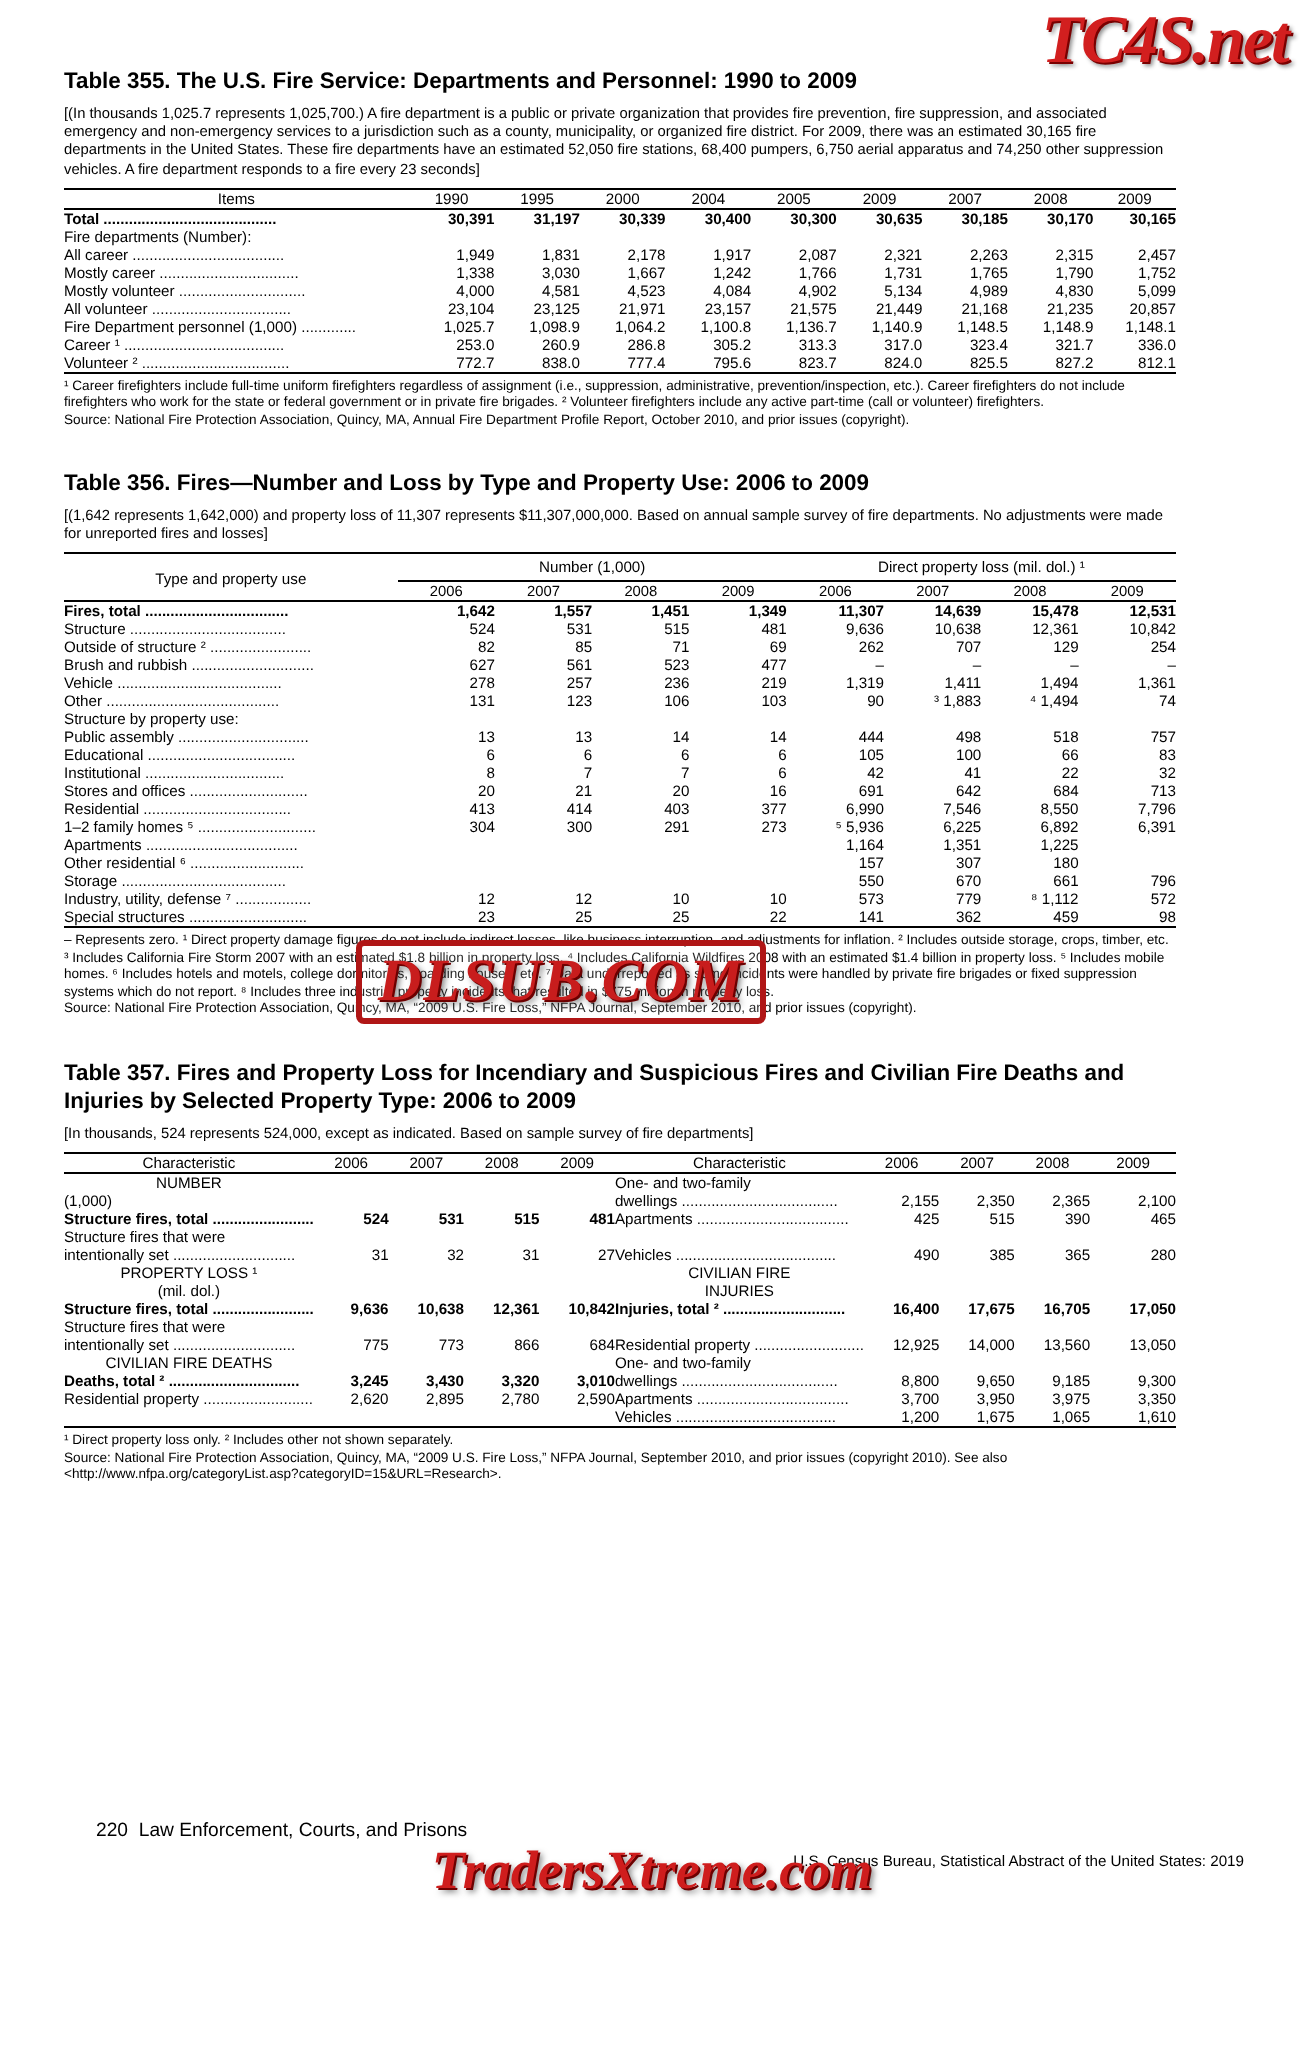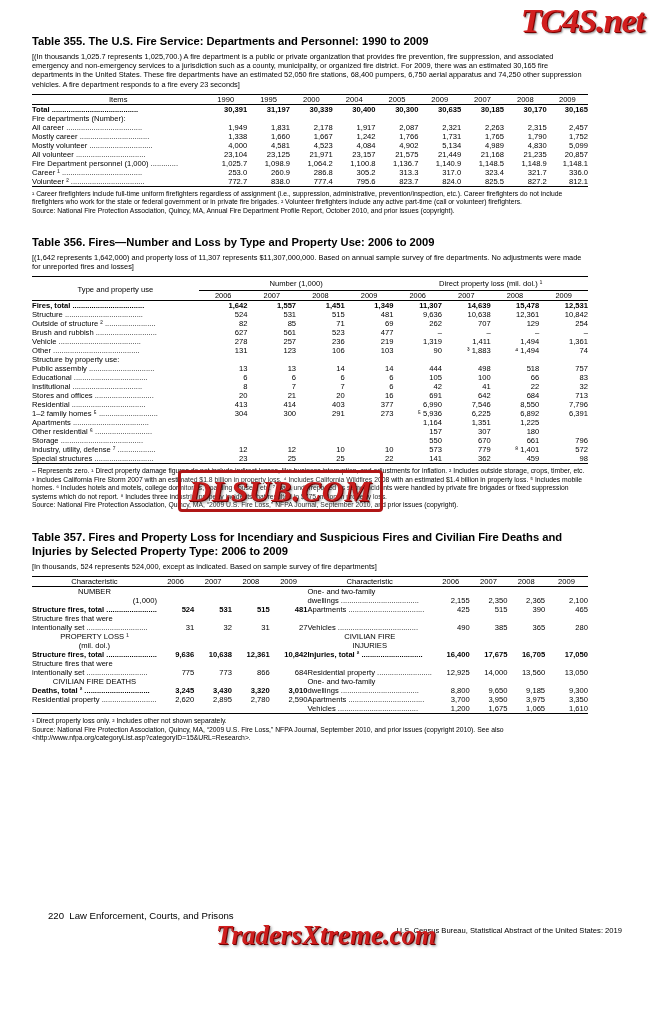--- a/index.html
+++ b/index.html
@@ -119,21 +119,21 @@
             <td class="num">1,917</td>
             <td class="num">2,087</td>
             <td class="num">2,321</td>
             <td class="num">2,263</td>
             <td class="num">2,315</td>
             <td class="num">2,457</td>
           </tr>
           <tr>
             <td class="leftcol lead indent1">Mostly career .................................</td>
             <td class="num">1,338</td>
-            <td class="num">1,660</td>
+            <td class="num">3,030</td>
             <td class="num">1,667</td>
             <td class="num">1,242</td>
             <td class="num">1,766</td>
             <td class="num">1,731</td>
             <td class="num">1,765</td>
             <td class="num">1,790</td>
             <td class="num">1,752</td>
           </tr>
           <tr>
             <td class="leftcol lead indent1">Mostly volunteer ..............................</td>
@@ -413,21 +413,21 @@
             <td class="num">796</td>
           </tr>
           <tr>
             <td class="leftcol lead indent1">Industry, utility, defense ⁷ ..................</td>
             <td class="num">12</td>
             <td class="num">12</td>
             <td class="num">10</td>
             <td class="num">10</td>
             <td class="num">573</td>
             <td class="num">779</td>
-            <td class="num">⁸ 1,401</td>
+            <td class="num">⁸ 1,112</td>
             <td class="num">572</td>
           </tr>
           <tr>
             <td class="leftcol lead indent1">Special structures ............................</td>
             <td class="num">23</td>
             <td class="num">25</td>
             <td class="num">25</td>
             <td class="num">22</td>
             <td class="num">141</td>
             <td class="num">362</td>
@@ -479,21 +479,21 @@
             <td class="num"></td>
             <td class="num"></td>
             <td class="num"></td>
             <td class="leftcol lead">One- and two-family</td>
             <td class="num"></td>
             <td class="num"></td>
             <td class="num"></td>
             <td class="num"></td>
           </tr>
           <tr>
-            <td class="leftcol" style="text-align: right;">(1,000)</td>
+            <td class="leftcol" style="text-align: left;">(1,000)</td>
             <td class="num"></td>
             <td class="num"></td>
             <td class="num"></td>
             <td class="num"></td>
             <td class="leftcol lead indent1">dwellings .....................................</td>
             <td class="num">2,155</td>
             <td class="num">2,350</td>
             <td class="num">2,365</td>
             <td class="num">2,100</td>
           </tr>

